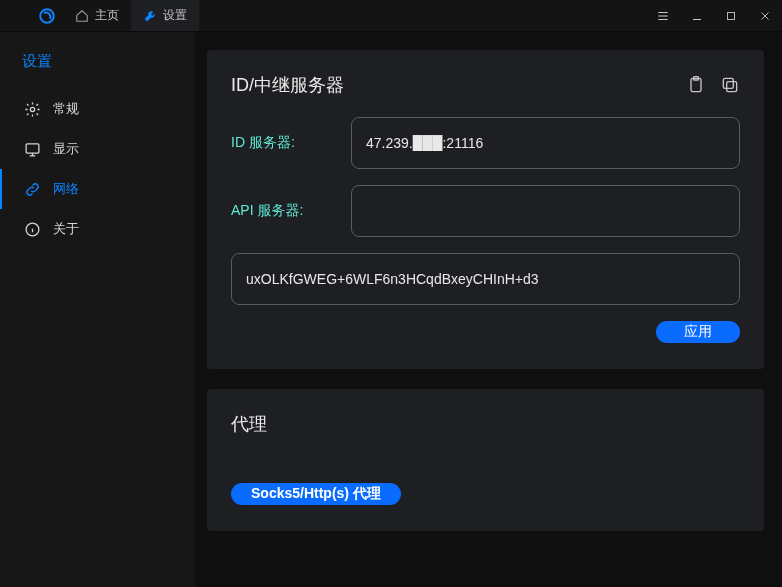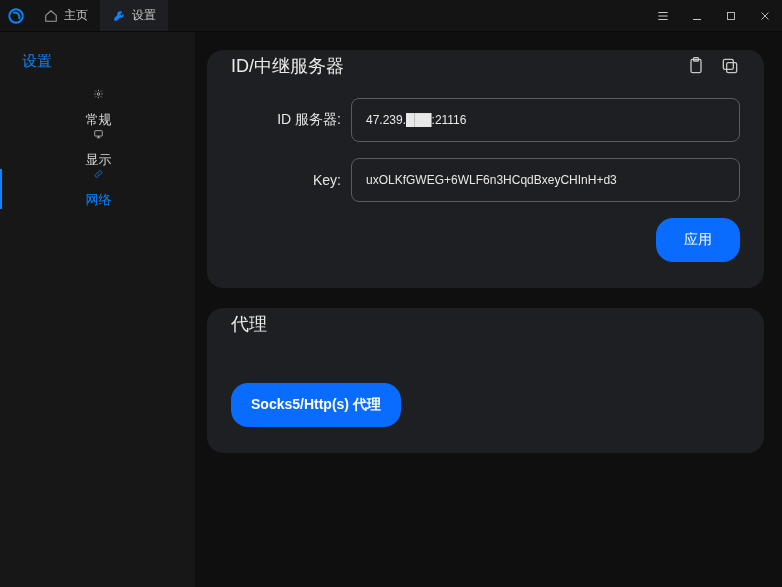--- a/index.html
+++ b/index.html
@@ -1,48 +1,48 @@
 <!DOCTYPE html>
 <html><head>
 <meta charset="utf-8">
 <style>
   * { box-sizing: border-box; margin: 0; padding: 0; font-family: "Microsoft YaHei", "PingFang SC", sans-serif; }
   html, body { width: 782px; height: 587px; background: #0f0f0f; color: #e6e6e6; overflow: hidden; }
   
   
-  .titlebar { height: 32px; background: #141414; display: flex; justify-content: space-between; border-bottom: 1px solid #0a0a0a; }
+  .titlebar { height: 32px; background: #141414; display: flex; justify-content: space-between; border-bottom: 1px solid #0a0a0a; padding-left: 31px; }
   .titlebar-left { display: flex; align-items: center; height: 100%; }
   .tb-logo { width: 32px; height: 32px; display:flex; align-items:center; justify-content:center; }
   .tb-tab { height: 100%; display: flex; align-items: center; gap: 6px; padding: 0 12px; font-size: 12px; color: #c7c7c7; cursor: pointer; }
   .tb-tab.active { background: #1e1f22; }
   .titlebar-right { display: flex; align-items: center; gap: 0; }
   .tb-btn { width: 34px; height: 32px; display:flex; align-items:center; justify-content:center; color:#c7c7c7; cursor:pointer; }
 
   
   .body { display:flex; height:calc(100% - 32px); }
   .sidebar { width: 195px; background:#171717; padding-top: 14px; }
   .sb-title { color:#0a84ff; font-size:15px; padding:6px 20px 18px 22px; }
-  .sb-item { display:flex; align-items:center; gap:12px; height:40px; padding:0 22px; font-size:13px; color:#d6d6d6; cursor:pointer; border-left:2px solid transparent;flex-direction:column;}
+  .sb-item { display:flex; align-items:center; gap:12px; height:40px; padding:0 22px; font-size:13px; color:#d6d6d6; cursor:pointer; border-left:2px solid transparent;}
   .sb-item.active { color:#0a84ff; border-left:2px solid #0a84ff; }
   .sb-item.active svg { stroke:#0a84ff; fill:none; }
   .sb-item svg { stroke:#d6d6d6; fill:none; }
 
   .main { flex:1; background:#0f0f10; padding:18px 18px 18px 12px; overflow:auto; }
-  .card { background:#1e1f22; border-radius:16px; padding:4px 24px 26px 24px; margin-bottom:20px; }
+  .card { background:#1e1f22; border-radius:4px; padding:23px 24px 26px 24px; margin-bottom:20px; }
   .card-header { display:flex; align-items:center; justify-content:space-between; margin-bottom:20px;}
   .card-title { font-size:18px; color:#eaeaea; font-weight:400; }
   .card-icons { display:flex; gap:14px; }
   .card-icons .ic { width:20px; height:20px; cursor:pointer; color:#c7c7c7;}
 
   .form-row { display:flex; align-items:center; margin-bottom:16px; }
-  .form-label { width:120px; text-align:right; padding-right:10px; font-size:14px; color:#e5e5e5; }
-  .form-input { flex:1; height:44px; background:transparent; border:1.5px solid #5a5b5f; border-radius:8px; color:#e8e8e8; font-size:12px; padding:0 14px; outline:none; }
+  .form-label { width:120px; padding-right:10px; font-size:14px; color:#5eead4; }
+  .form-input { flex:1; height:52px; background:transparent; border:1.5px solid #5a5b5f; border-radius:8px; color:#e8e8e8; font-size:14px; padding:0 14px; outline:none; }
 
   .btn-row { display:flex; justify-content:flex-end; margin-top:10px;}
-  .btn { height:44px; padding:0 28px; border:none; border-radius:17px; background:#0a6cff; color:#fff; font-size:14px; cursor:pointer;}
+  .btn { height:22px; padding:0 28px; border:none; border-radius:17px; background:#0a6cff; color:#fff; font-size:14px; cursor:pointer;}
   .btn.proxy { font-weight:600; padding:0 20px;margin-top:47px;}
 
   .proxy-card .card-title { }
 </style>
 </head>
 <body>
 
 <div class="titlebar">
   <div class="titlebar-left">
     <div class="tb-logo">
@@ -107,20 +107,27 @@
         </svg>
       <span>显示</span>
     </div>
     <div class="sb-item active">
       <svg width="17" height="17" viewBox="0 0 24 24">
           <path d="M10 14a4 4 0 0 0 5.7 0l3-3a4 4 0 0 0-5.7-5.7l-1 1" stroke-width="1.8"></path>
           <path d="M14 10a4 4 0 0 0-5.7 0l-3 3a4 4 0 0 0 5.7 5.7l1-1" stroke-width="1.8"></path>
         </svg>
       <span>网络</span>
     </div>
+    <div class="sb-item">
+      <svg width="17" height="17" viewBox="0 0 24 24">
+          <circle cx="12" cy="12" r="9" stroke-width="1.8"></circle>
+          <path d="M12 8h.01M12 11v5" stroke-width="1.8"></path>
+        </svg>
+      <span>关于</span>
+    </div>
   </div>
 
   <div class="main">
 
     <div class="card">
       <div class="card-header">
         <div class="card-title">ID/中继服务器</div>
         <div class="card-icons">
           <div class="ic">
             <svg width="20" height="20" viewBox="0 0 24 24">
@@ -135,21 +142,24 @@
               </svg>
           </div>
         </div>
       </div>
 
       <div class="form-row">
         <div class="form-label">ID 服务器:</div>
         <input class="form-input" value="47.239.███:21116" style="">
       </div>
       <div class="form-row">
-        <div class="form-label">Key:</div>
+        <div class="form-label">API 服务器:</div>
+        <input class="form-input" value="" style="">
+      </div>
+      <div class="form-row">
         <input class="form-input" value="uxOLKfGWEG+6WLF6n3HCqdBxeyCHInH+d3" style="">
       </div>
 
       <div class="btn-row">
         <button class="btn">应用</button>
       </div>
     </div>
 
     <div class="card proxy-card">
       <div class="card-title">代理</div>

